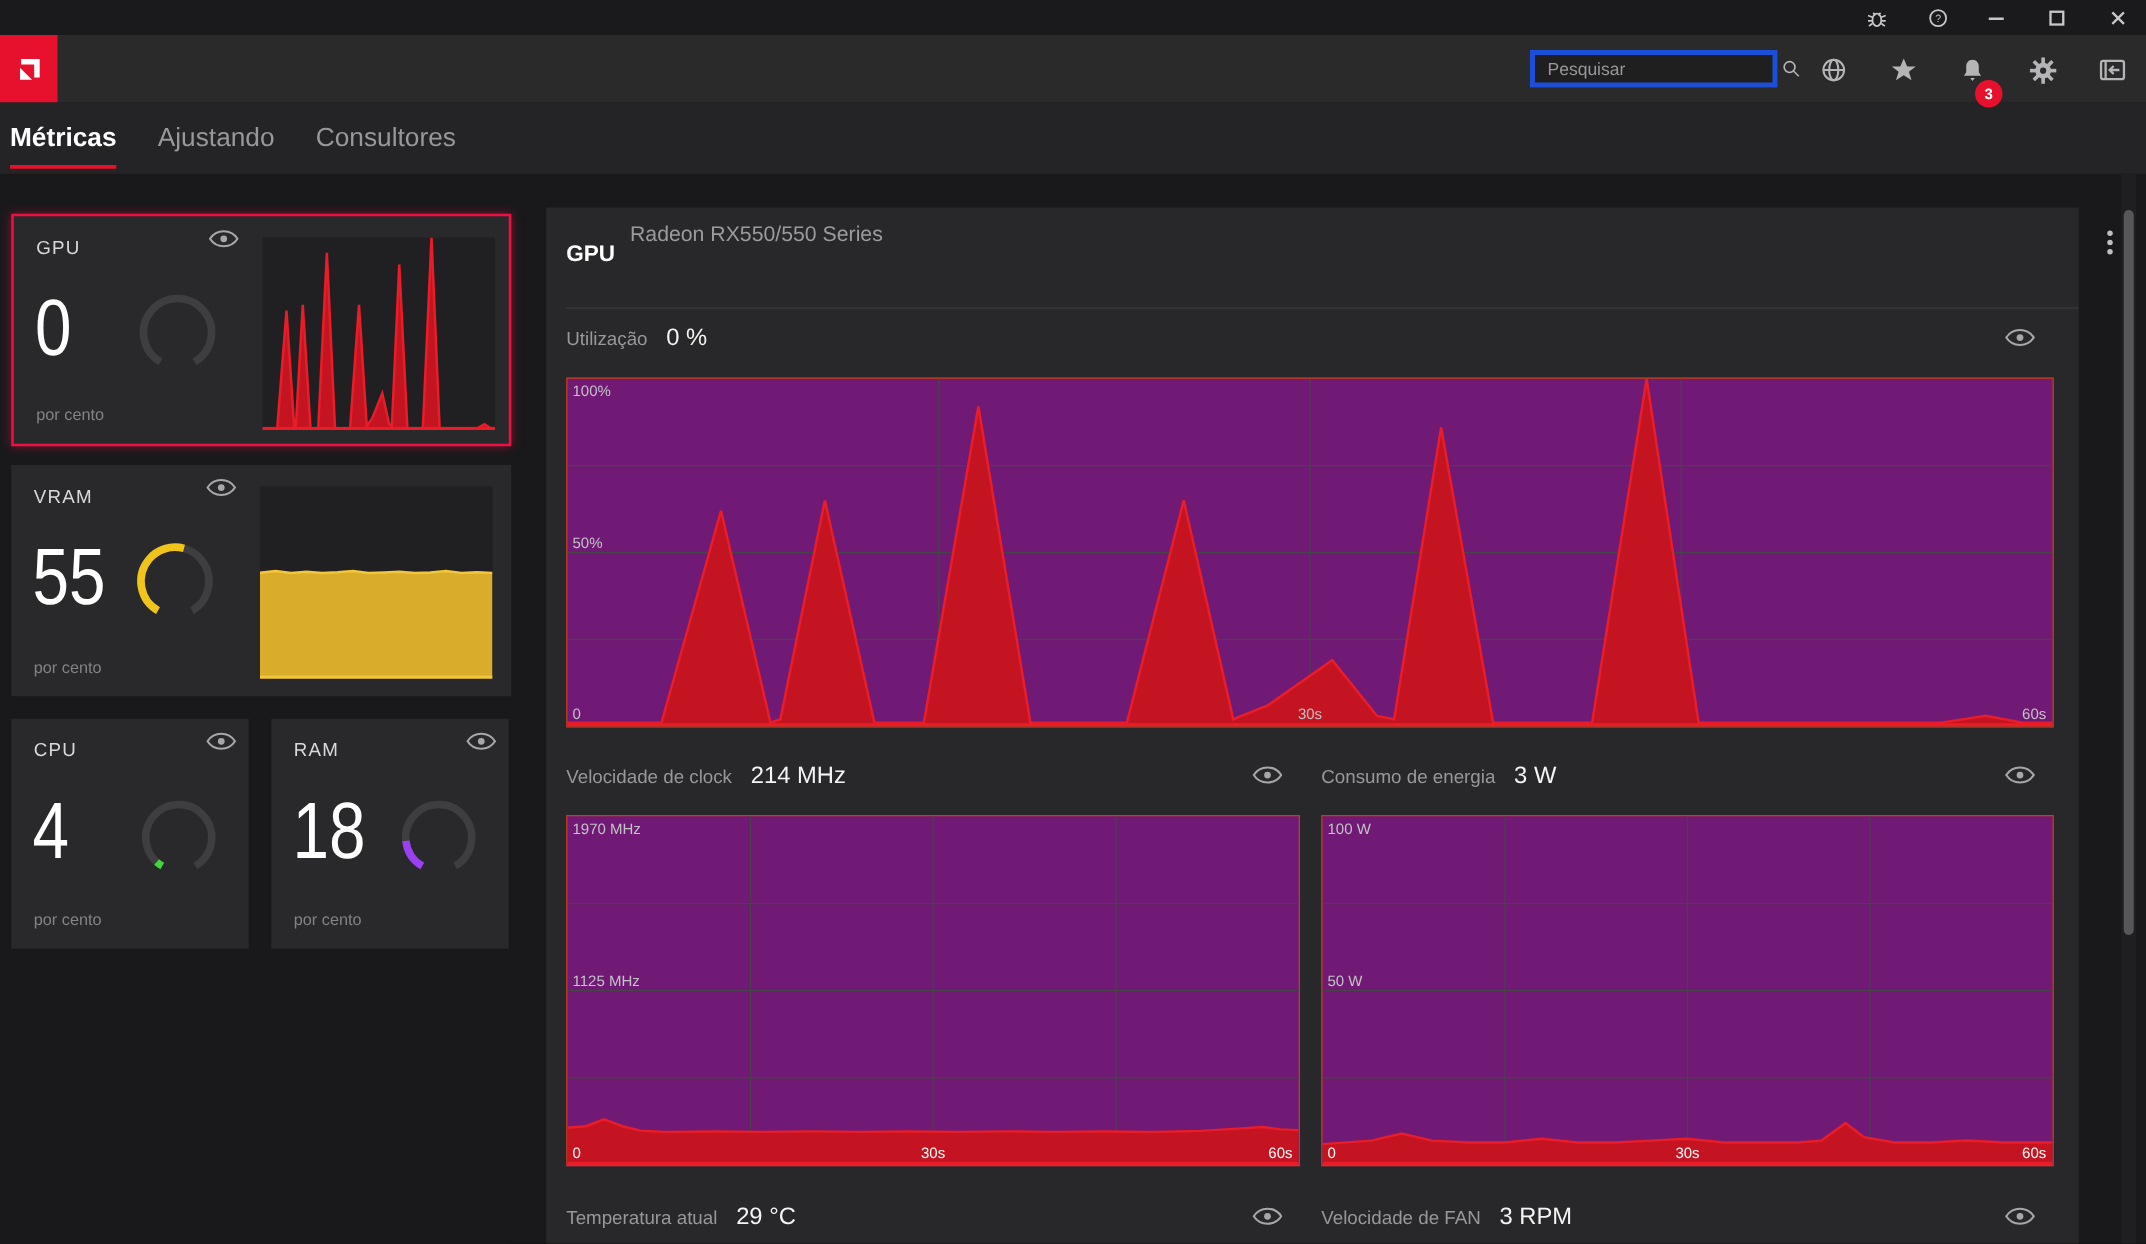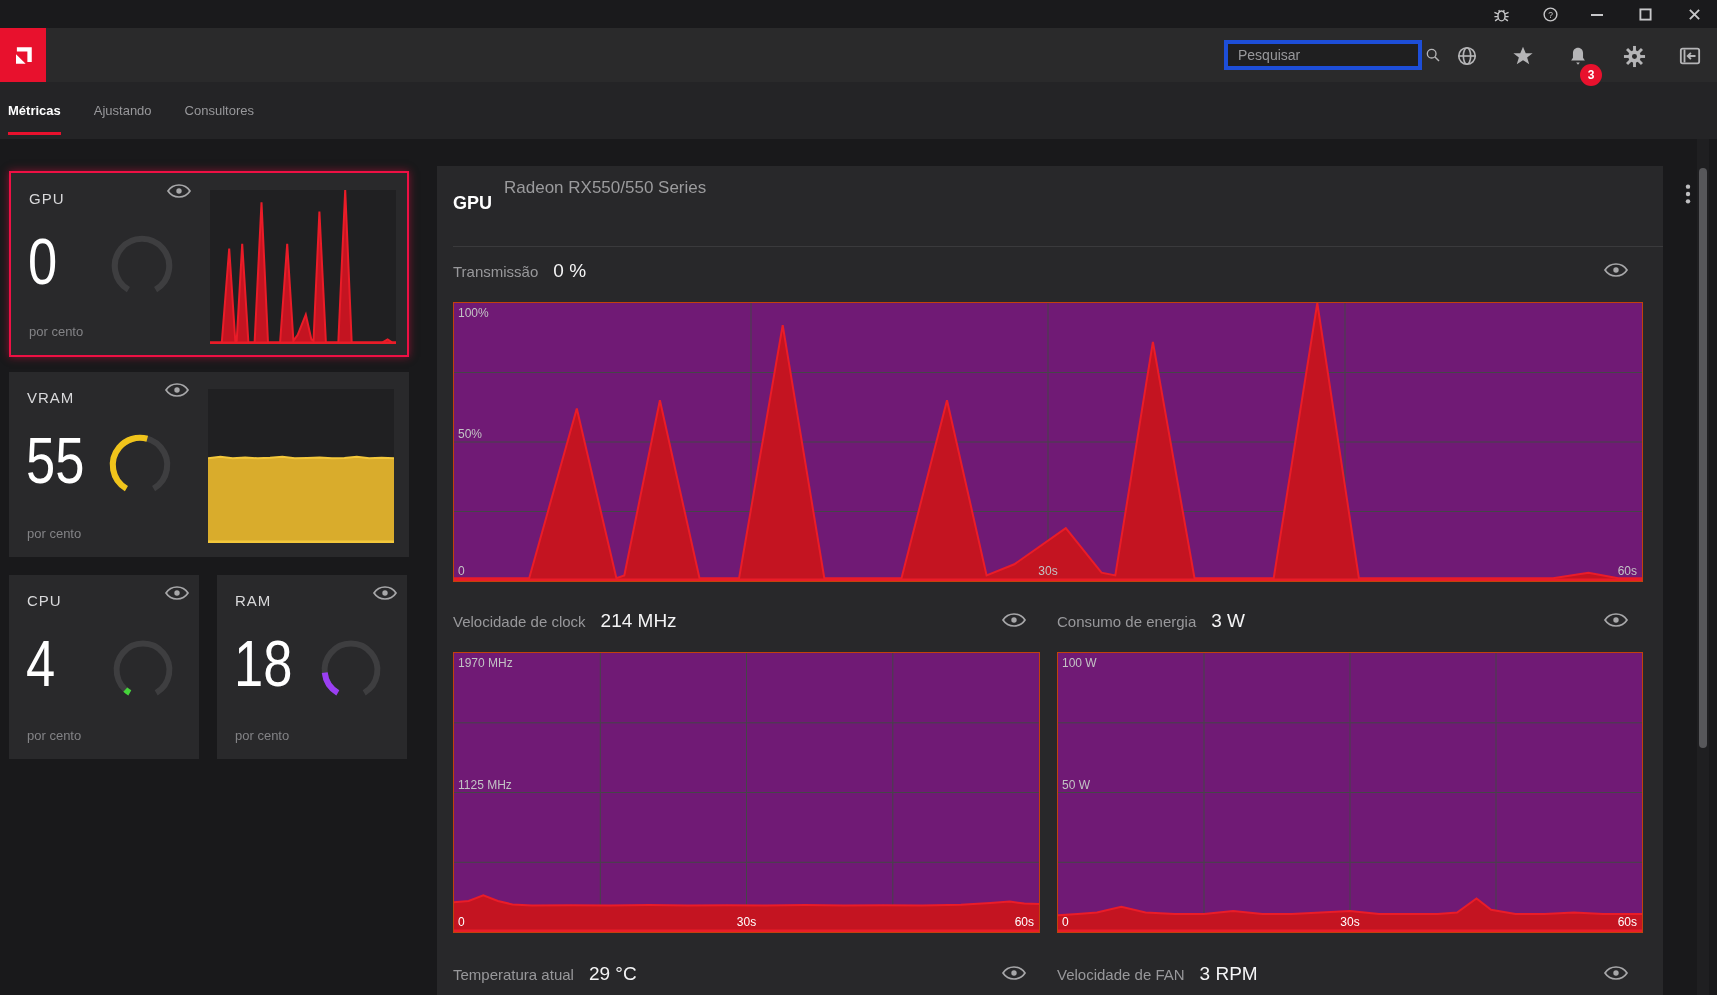--- a/index.html
+++ b/index.html
@@ -20,21 +20,21 @@
           border:4px solid #1d4ed8;display:flex;align-items:center;box-sizing:border-box;}
   .search input{flex:1;background:transparent;border:none;outline:none;color:#cfcfd1;font-size:14px;
                 padding:0 6px 0 10px;font-family:inherit;}
   .search input::placeholder{color:#98989b;}
   .nav-ic{position:absolute;top:16px;width:24px;height:24px;display:flex;align-items:center;justify-content:center;color:#b5b5b7;cursor:pointer;}
   .badge{position:absolute;left:1580px;top:36px;width:22px;height:22px;border-radius:50%;background:#e8112d;
          color:#fff;font-size:12px;font-weight:bold;display:flex;align-items:center;justify-content:center;z-index:3;}
   
   .subnav{position:absolute;left:0;top:82px;width:1717px;height:57px;background:#242426;}
   .tabs{position:absolute;left:8px;top:0;height:57px;display:flex;}
-  .tab{position:relative;height:57px;display:flex;align-items:center;margin-right:33px;font-size:13px;color:#98989b;cursor:pointer;}
+  .tab{position:relative;height:57px;display:flex;align-items:center;margin-right:33px;font-size:21px;color:#98989b;cursor:pointer;}
   .tab.active{color:#fff;font-weight:bold;}
   .tab.active::after{content:"";position:absolute;left:0;right:0;bottom:4px;height:3px;background:#e8112d;}
   .overlay-label{position:absolute;right:189px;top:0;height:57px;display:flex;align-items:center;font-size:15px;color:#9d9ea0;}
   .toggle{position:absolute;left:1544px;top:104px;width:34px;height:16px;border-radius:8px;background:#87878a;cursor:pointer;}
   .toggle .knob{position:absolute;left:-1px;top:-1px;width:18px;height:18px;border-radius:50%;background:#ffffff;}
   .sub-ic{position:absolute;top:100px;width:24px;height:24px;display:flex;align-items:center;justify-content:center;color:#bfbfc1;cursor:pointer;}
   
   .card{position:absolute;background:#29292b;box-sizing:border-box;}
   .card.selected{border:2px solid #ee1044;box-shadow:0 0 8px rgba(238,16,68,.5);}
   .card-title{position:absolute;left:18px;top:17px;font-size:15px;letter-spacing:1px;color:#d9d9db;}
@@ -264,21 +264,21 @@
       </svg>
     <div class="unit">por cento</div>
   </div>
 
   <div class="panel">
     <div class="panel-title">GPU</div>
     <div class="panel-sub">Radeon RX550/550 Series</div>
     <div class="divider"></div>
 
     <div class="mrow" style="left:16px;top:94px">
-      <span class="mlabel">Transmissão</span>
+      <span class="mlabel">Utilização</span>
       <span class="mvalue">0 %</span>
     </div>
     <span class="eye" style="left:1167px;top:96px">
         <svg width="24" height="16" viewBox="0 0 24 14">
           <path d="M12 1 C7.2 1 3.2 3.6 1 7 c2.2 3.4 6.2 6 11 6 s8.8-2.6 11-6 C20.8 3.6 16.8 1 12 1 Z" fill="none" stroke="currentColor" stroke-width="1.7"></path>
           <circle cx="12" cy="7" r="2.7" fill="currentColor"></circle>
         </svg>
       </span>
 
     <div class="chart" style="left:16px;top:136px;width:1190px;height:280px">

